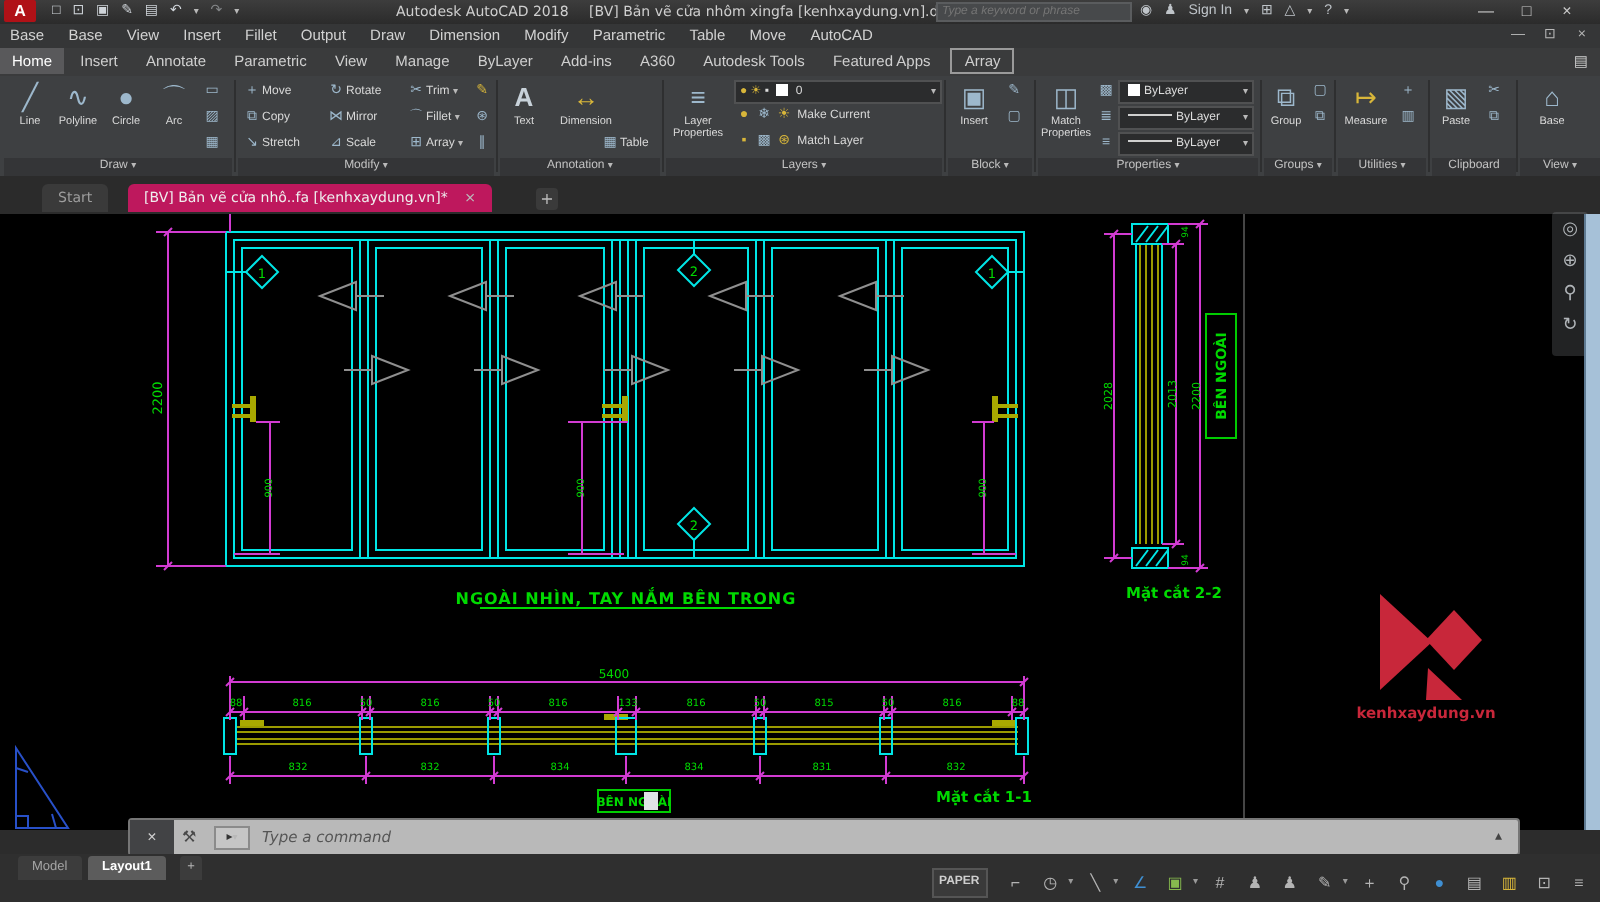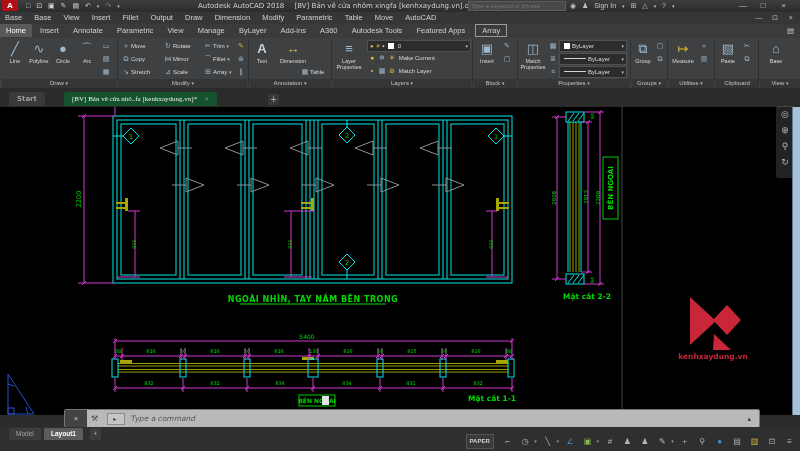--- a/index.html
+++ b/index.html
@@ -37,22 +37,22 @@
   .mrow{position:absolute;height:12px;font-size:6px;color:#d8d8d8;line-height:12px;white-space:nowrap;}
   .mrow .mi{display:inline-block;width:10px;text-align:center;font-size:7px;color:#9db8cc;}
   .sml{position:absolute;width:12px;text-align:center;font-size:7px;color:#9db8cc;line-height:11px;}
   .combo{position:absolute;background:#2b2c2d;border:1px solid #505152;height:10px;font-size:6px;color:#ddd;line-height:10px;white-space:nowrap;padding:0 2px;}
   .wsq{display:inline-block;width:6px;height:6px;background:#fff;vertical-align:-1px;margin:0 2px;}
   .lni{display:inline-block;width:22px;height:0;border-top:1px solid #cfcfcf;vertical-align:2px;margin:0 2px;}
   .cup{color:#b9b9b9;font-size:5px;}
   
   #doctabs{left:0;top:88px;width:800px;height:19px;background:#2b2b2b;}
   .dtab{position:absolute;top:4px;height:14px;font-size:7px;line-height:14px;border-radius:3px 3px 0 0;padding:0 8px;white-space:nowrap;font-family:"DejaVu Sans",sans-serif;}
-  #dtab-start{left:9px;background:#3a3a3a;color:#9e9e9e;font-weight:bold;}
-  #dtab-doc{left:64px;background:#14532d;color:#efefef;font-family:Liberation Serif, serif;}
+  #dtab-start{left:21px;background:#3a3a3a;color:#9e9e9e;}
+  #dtab-doc{left:64px;background:#be185d;color:#efefef;}
   #dtab-new{left:268px;top:6px;width:11px;height:11px;background:#3a3a3a;color:#bbb;border-radius:2px;text-align:center;line-height:11px;font-size:8px;padding:0;}
   
   #canvas{left:0;top:107px;width:800px;height:308px;background:#000;}
   #navbar{left:776px;top:106px;width:18px;height:72px;background:rgba(190,195,200,.18);border-radius:2px;text-align:center;}
   #navbar span{display:block;color:#c9ced2;font-size:9px;line-height:16px;opacity:.85;}
   #vscroll{left:792px;top:107px;width:8px;height:320px;background:#a6c1d8;border-left:1px solid #5e7florida;border-left:1px solid #5e7a92;}
   #cmdstrip{left:0;top:415px;width:800px;height:12px;background:#2c2c2c;}
   
   #commandbar{left:64px;top:409px;width:694px;height:17px;background:#b9b9b9;border:1px solid #767676;border-radius:2px;font-size:7.5px;color:#3c3c3c;}
   #cmdclosebox{position:absolute;left:0;top:0;width:22px;height:17px;background:#424345;color:#cfcfcf;text-align:center;line-height:17px;font-size:8px;}

